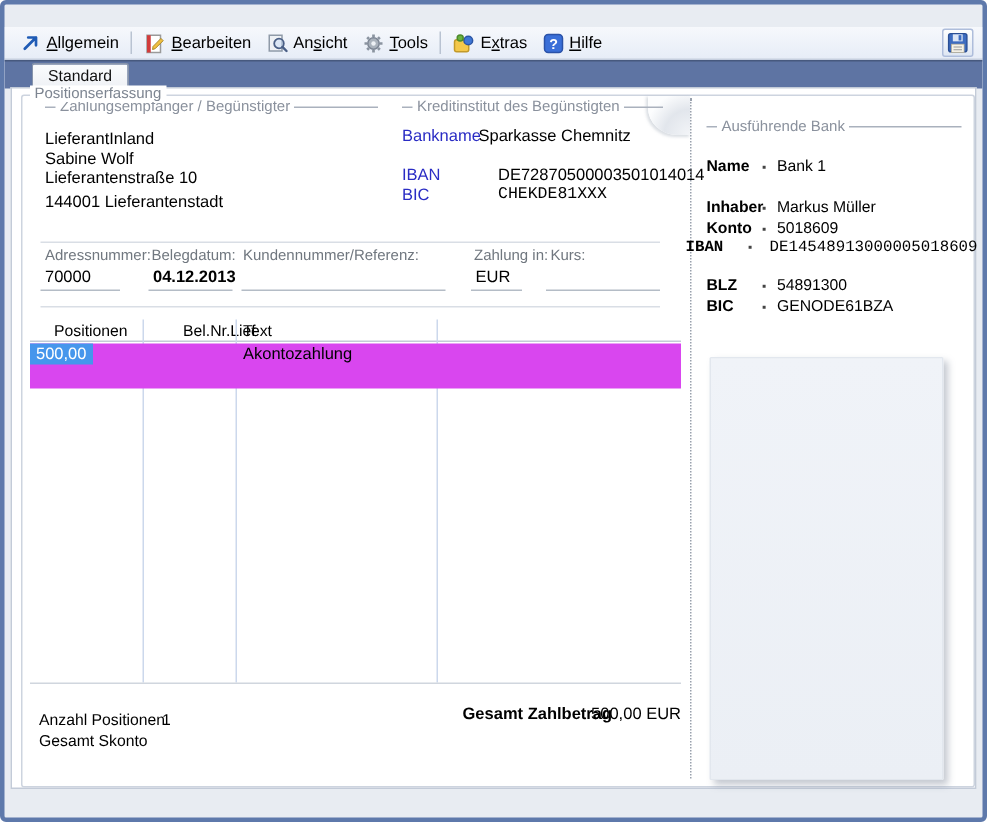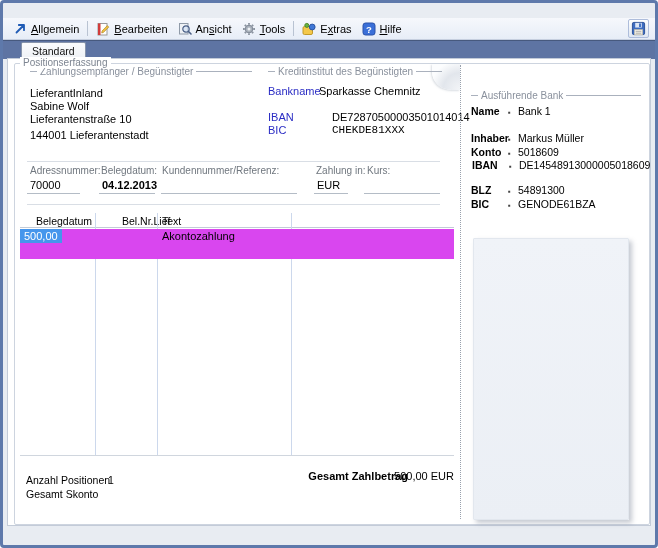--- a/index.html
+++ b/index.html
@@ -183,21 +183,21 @@
       <span class="flabel" style="padding-left:2px;">Zahlung in:</span>
       <span class="fvalue">EUR</span>
     </div>
     <div class="abs field" style="left:356px;top:106px;width:76px;">
       <span class="flabel" style="padding-left:3px;">Kurs:</span>
       <span class="fvalue"></span>
     </div>
 
     <div class="abs hline" style="left:19px;top:145px;width:413px;"></div>
 
-    <div class="abs th" style="left:28px;top:156px;">Belegdatum</div>
+    <div class="abs th" style="left:28px;top:156px;">Positionen</div>
     <div class="abs th" style="left:90px;top:156px;padding-left:24px;">Bel.Nr.Lief</div>
     <div class="abs th" style="left:154px;top:156px;">Text</div>
     <div class="abs hline" style="left:12px;top:168px;width:434px;border-color:#c3cbd7;"></div>
     <div class="abs vline" style="left:87px;top:154px;height:242px;"></div>
     <div class="abs vline" style="left:149px;top:154px;height:242px;"></div>
     <div class="abs vline" style="left:283px;top:154px;height:242px;"></div>
 
     <div id="sel-row">
       <span id="sel-cell">500,00</span>
       <span id="row-text">Akontozahlung</span>
@@ -207,40 +207,40 @@
 
     <div class="abs tot" style="left:18px;top:415px;">Anzahl Positionen</div>
     <div class="abs tot" style="left:100px;top:415px;">1</div>
     <div class="abs tot" style="left:18px;top:429px;">Gesamt Skonto</div>
     <div class="abs tot" style="left:100px;top:429px;"></div>
     <div class="abs" style="left:280px;top:411px;width:120px;text-align:right;font-weight:bold;font-size:11px;">Gesamt Zahlbetrag</div>
     <div class="abs" style="left:346px;top:411px;width:100px;text-align:right;font-size:11px;">500,00 EUR</div>
 
     <div class="abs" id="dotted-sep" style="left:452px;top:6px;height:454px;"></div>
 
-    <div class="abs legend" style="left:463px;top:31px;width:170px;">
+    <div class="abs legend" style="left:463px;top:20px;width:170px;">
         <span>Ausführende Bank</span>
       </div>
 
     <div class="abs" style="left:463px;top:46px;">
       <span class="bank-label" style="display:inline-block;width:34px;">Name</span>
       <span class="bullet"></span>
       <span class="bank-val" style="padding-left:4px;">Bank 1</span>
     </div>
     <div class="abs" style="left:463px;top:73px;">
       <span class="bank-label" style="display:inline-block;width:34px;">Inhaber</span>
       <span class="bullet"></span>
       <span class="bank-val" style="padding-left:4px;">Markus Müller</span>
     </div>
     <div class="abs" style="left:463px;top:87px;">
       <span class="bank-label" style="display:inline-block;width:34px;">Konto</span>
       <span class="bullet"></span>
       <span class="bank-val" style="padding-left:4px;">5018609</span>
     </div>
-    <div class="abs" style="left:464px;top:100px;">
+    <div class="abs" style="left:449px;top:100px;font-family:Liberation Mono, monospace;">
       <span class="bank-label" style="display:inline-block;width:34px;">IBAN</span>
       <span class="bullet"></span>
       <span class="bank-val" style="padding-left:4px;">DE14548913000005018609</span>
     </div>
     <div class="abs" style="left:463px;top:125px;">
       <span class="bank-label" style="display:inline-block;width:34px;">BLZ</span>
       <span class="bullet"></span>
       <span class="bank-val" style="padding-left:4px;">54891300</span>
     </div>
     <div class="abs" style="left:463px;top:139px;">

